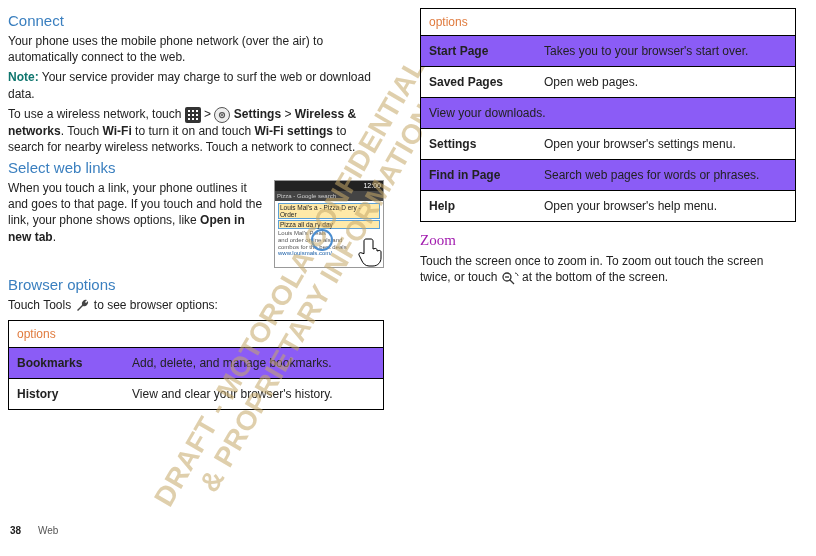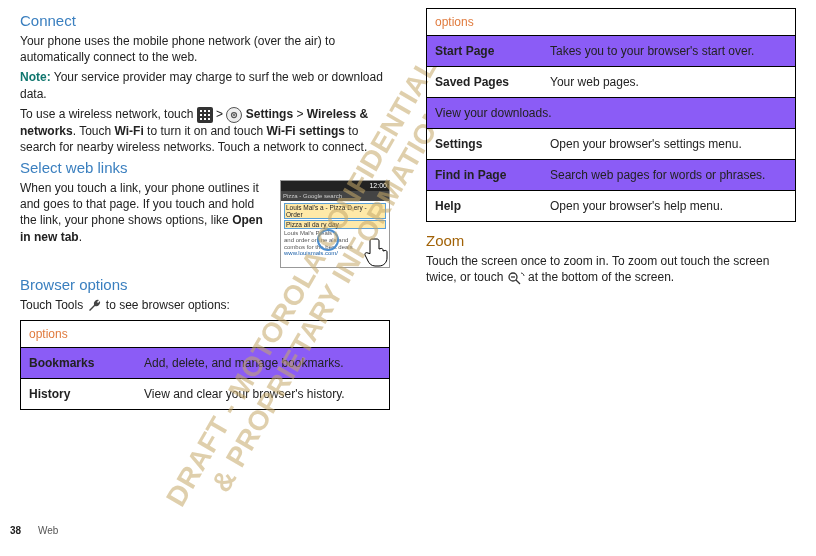--- a/index.html
+++ b/index.html
@@ -9,37 +9,38 @@
     color: #222;
     width: 816px;
     height: 556px;
     position: relative;
     background: #fff;
     overflow: hidden;
   }
   .page {
     display: flex;
     gap: 36px;
-    padding: 8px 20px 8px 20px;
+    padding: 8px 20px 8px 8px;
   }
   .col {
     width: 380px;
     position: relative;
   }
   h2.blue {
     color: #3a7fbf;
     font-weight: normal;
     font-size: 15px;
     margin: 4px 0 4px 0;
   }
   h2.orange {
-    color: #a16207;
+    color: #a21caf;
     font-weight: normal;
     font-size: 15px;
     margin: 10px 0 4px 0;
+    font-family: Liberation Serif, serif;
   }
   p { line-height: 1.35; margin: 4px 0; }
   .note-label { color: #0f766e; font-weight: bold; }
   .bold { font-weight: bold; }
   .icon-box {
     display: inline-flex;
     width: 16px;
     height: 16px;
     background: #333;
     border-radius: 2px;
@@ -270,21 +271,21 @@
 
   <div class="col">
     <div class="table" style="margin-top:0">
       <div class="table-header">options</div>
       <div class="row alt">
         <div class="cell-key">Start Page</div>
         <div class="cell-val">Takes you to your browser's start over.</div>
       </div>
       <div class="row">
         <div class="cell-key">Saved Pages</div>
-        <div class="cell-val">Your web pages.</div>
+        <div class="cell-val">Open web pages.</div>
       </div>
       <div class="row alt">
         <div class="cell-val">View your downloads.</div>
       </div>
       <div class="row">
         <div class="cell-key">Settings</div>
         <div class="cell-val">Open your browser's settings menu.</div>
       </div>
       <div class="row alt">
         <div class="cell-key">Find in Page</div>

